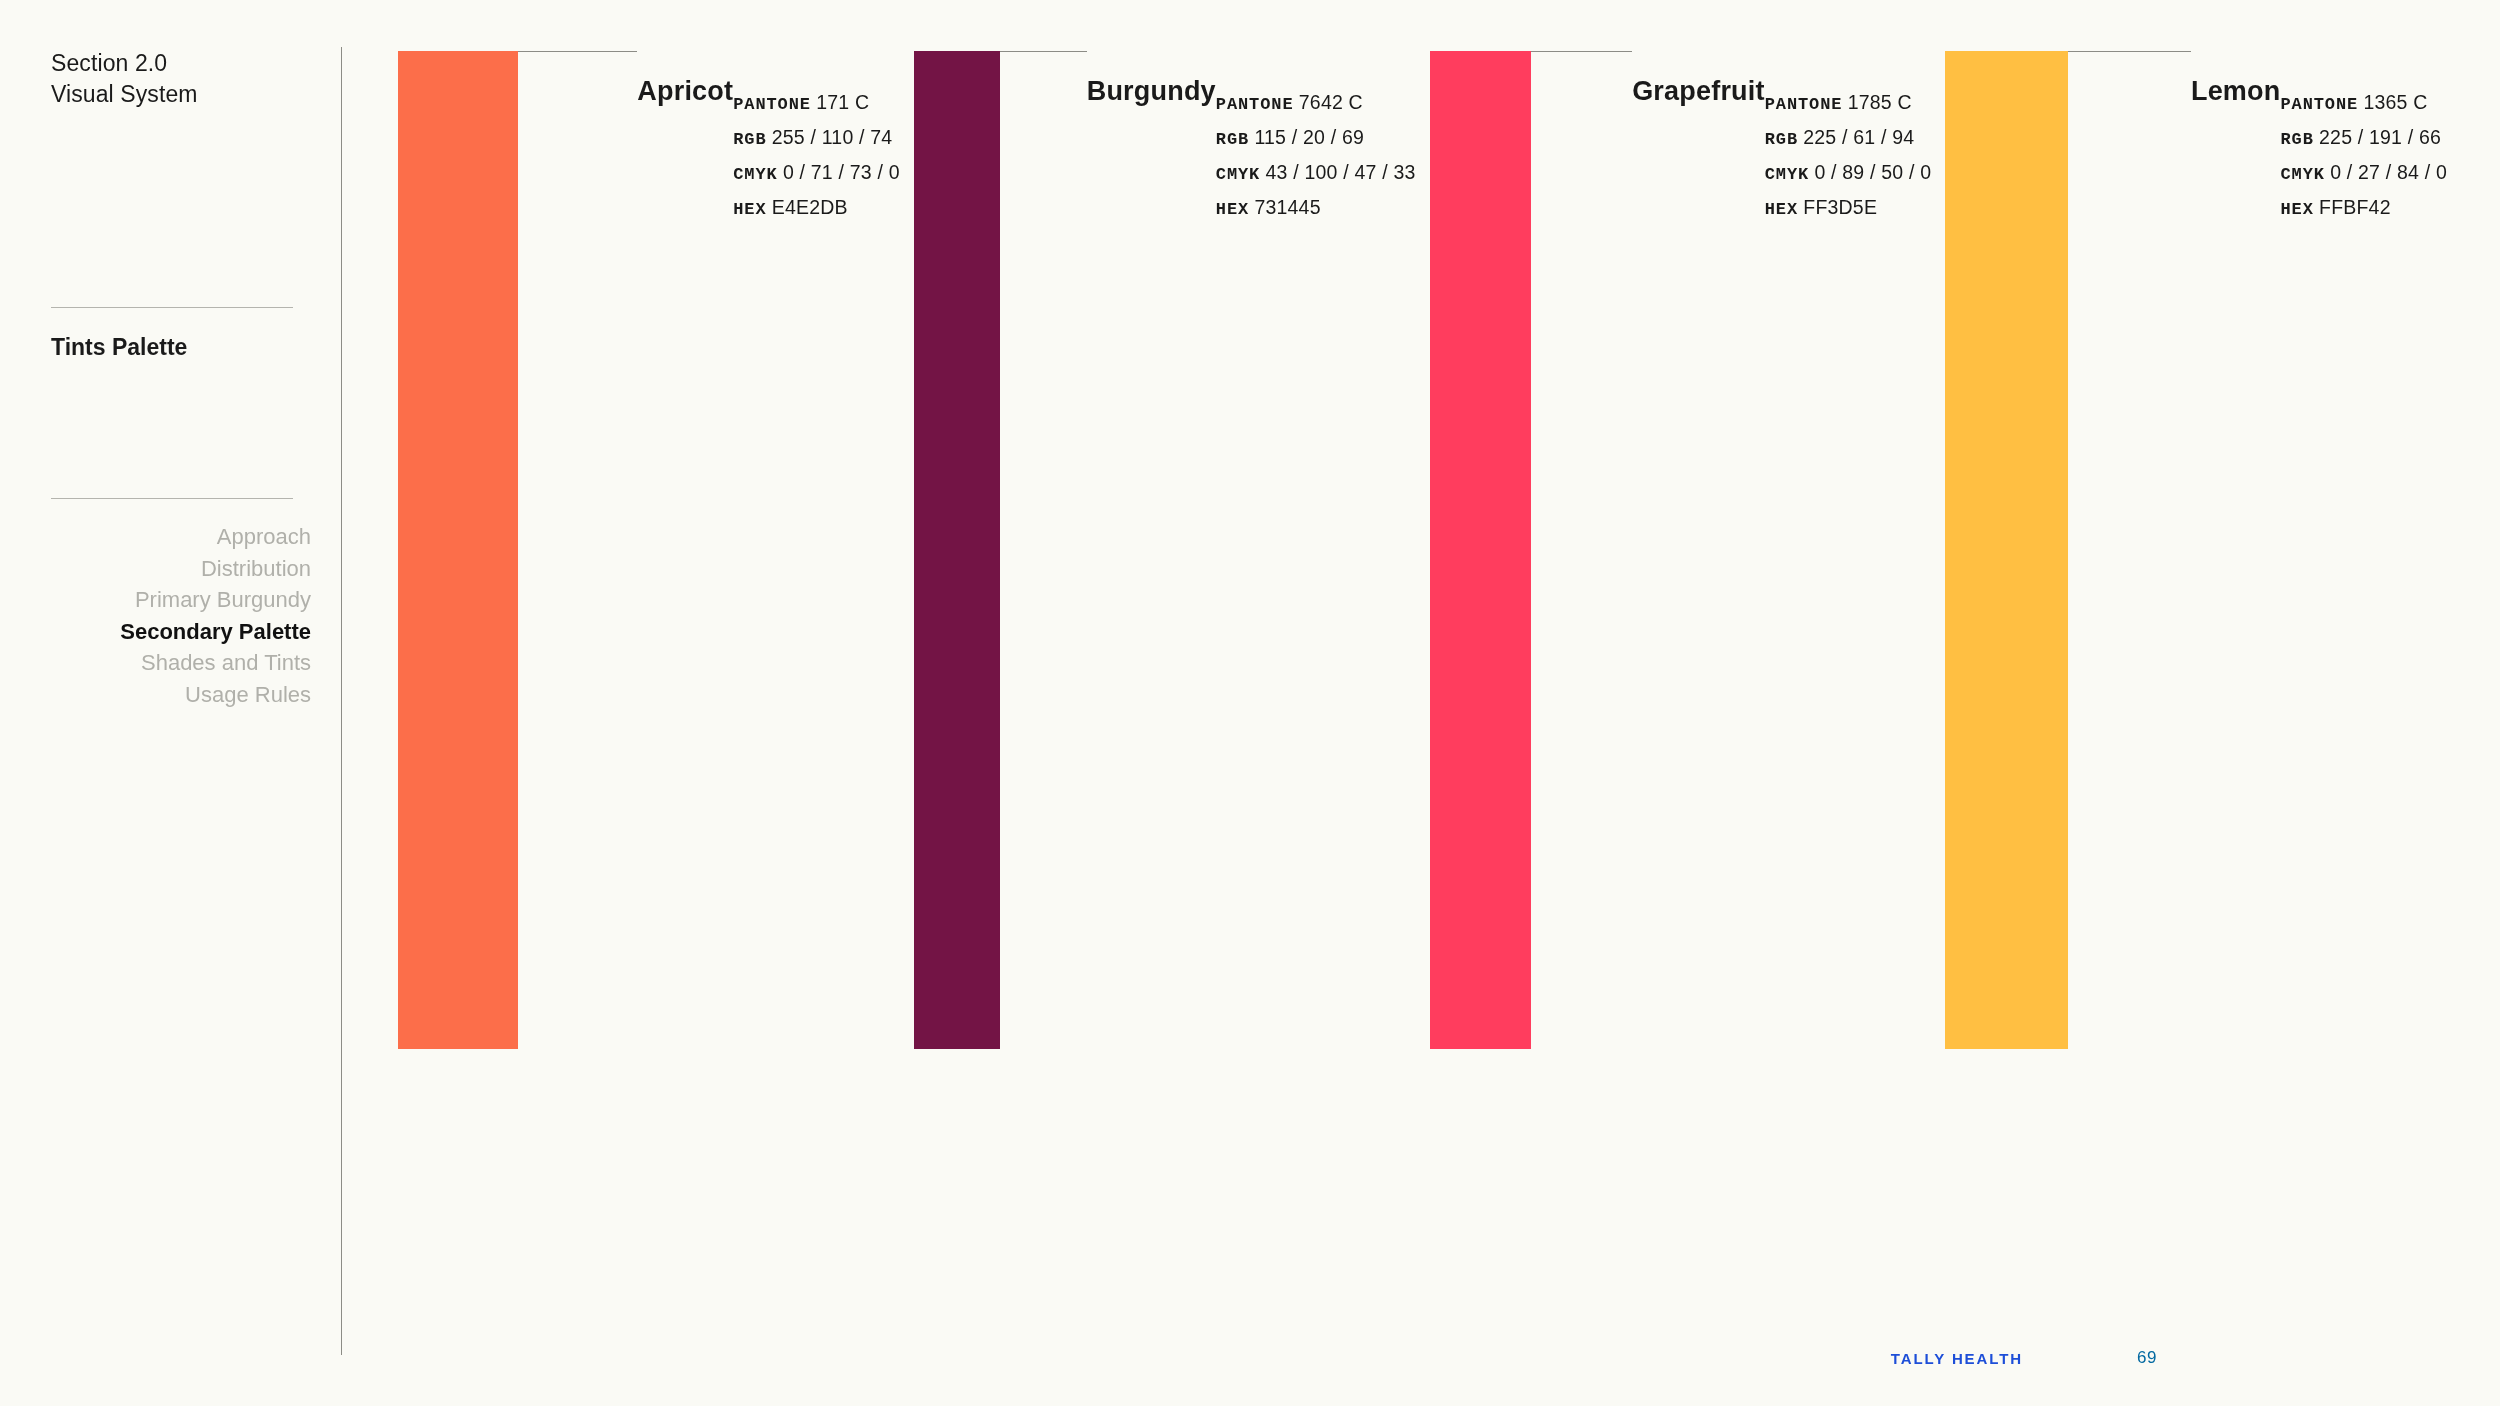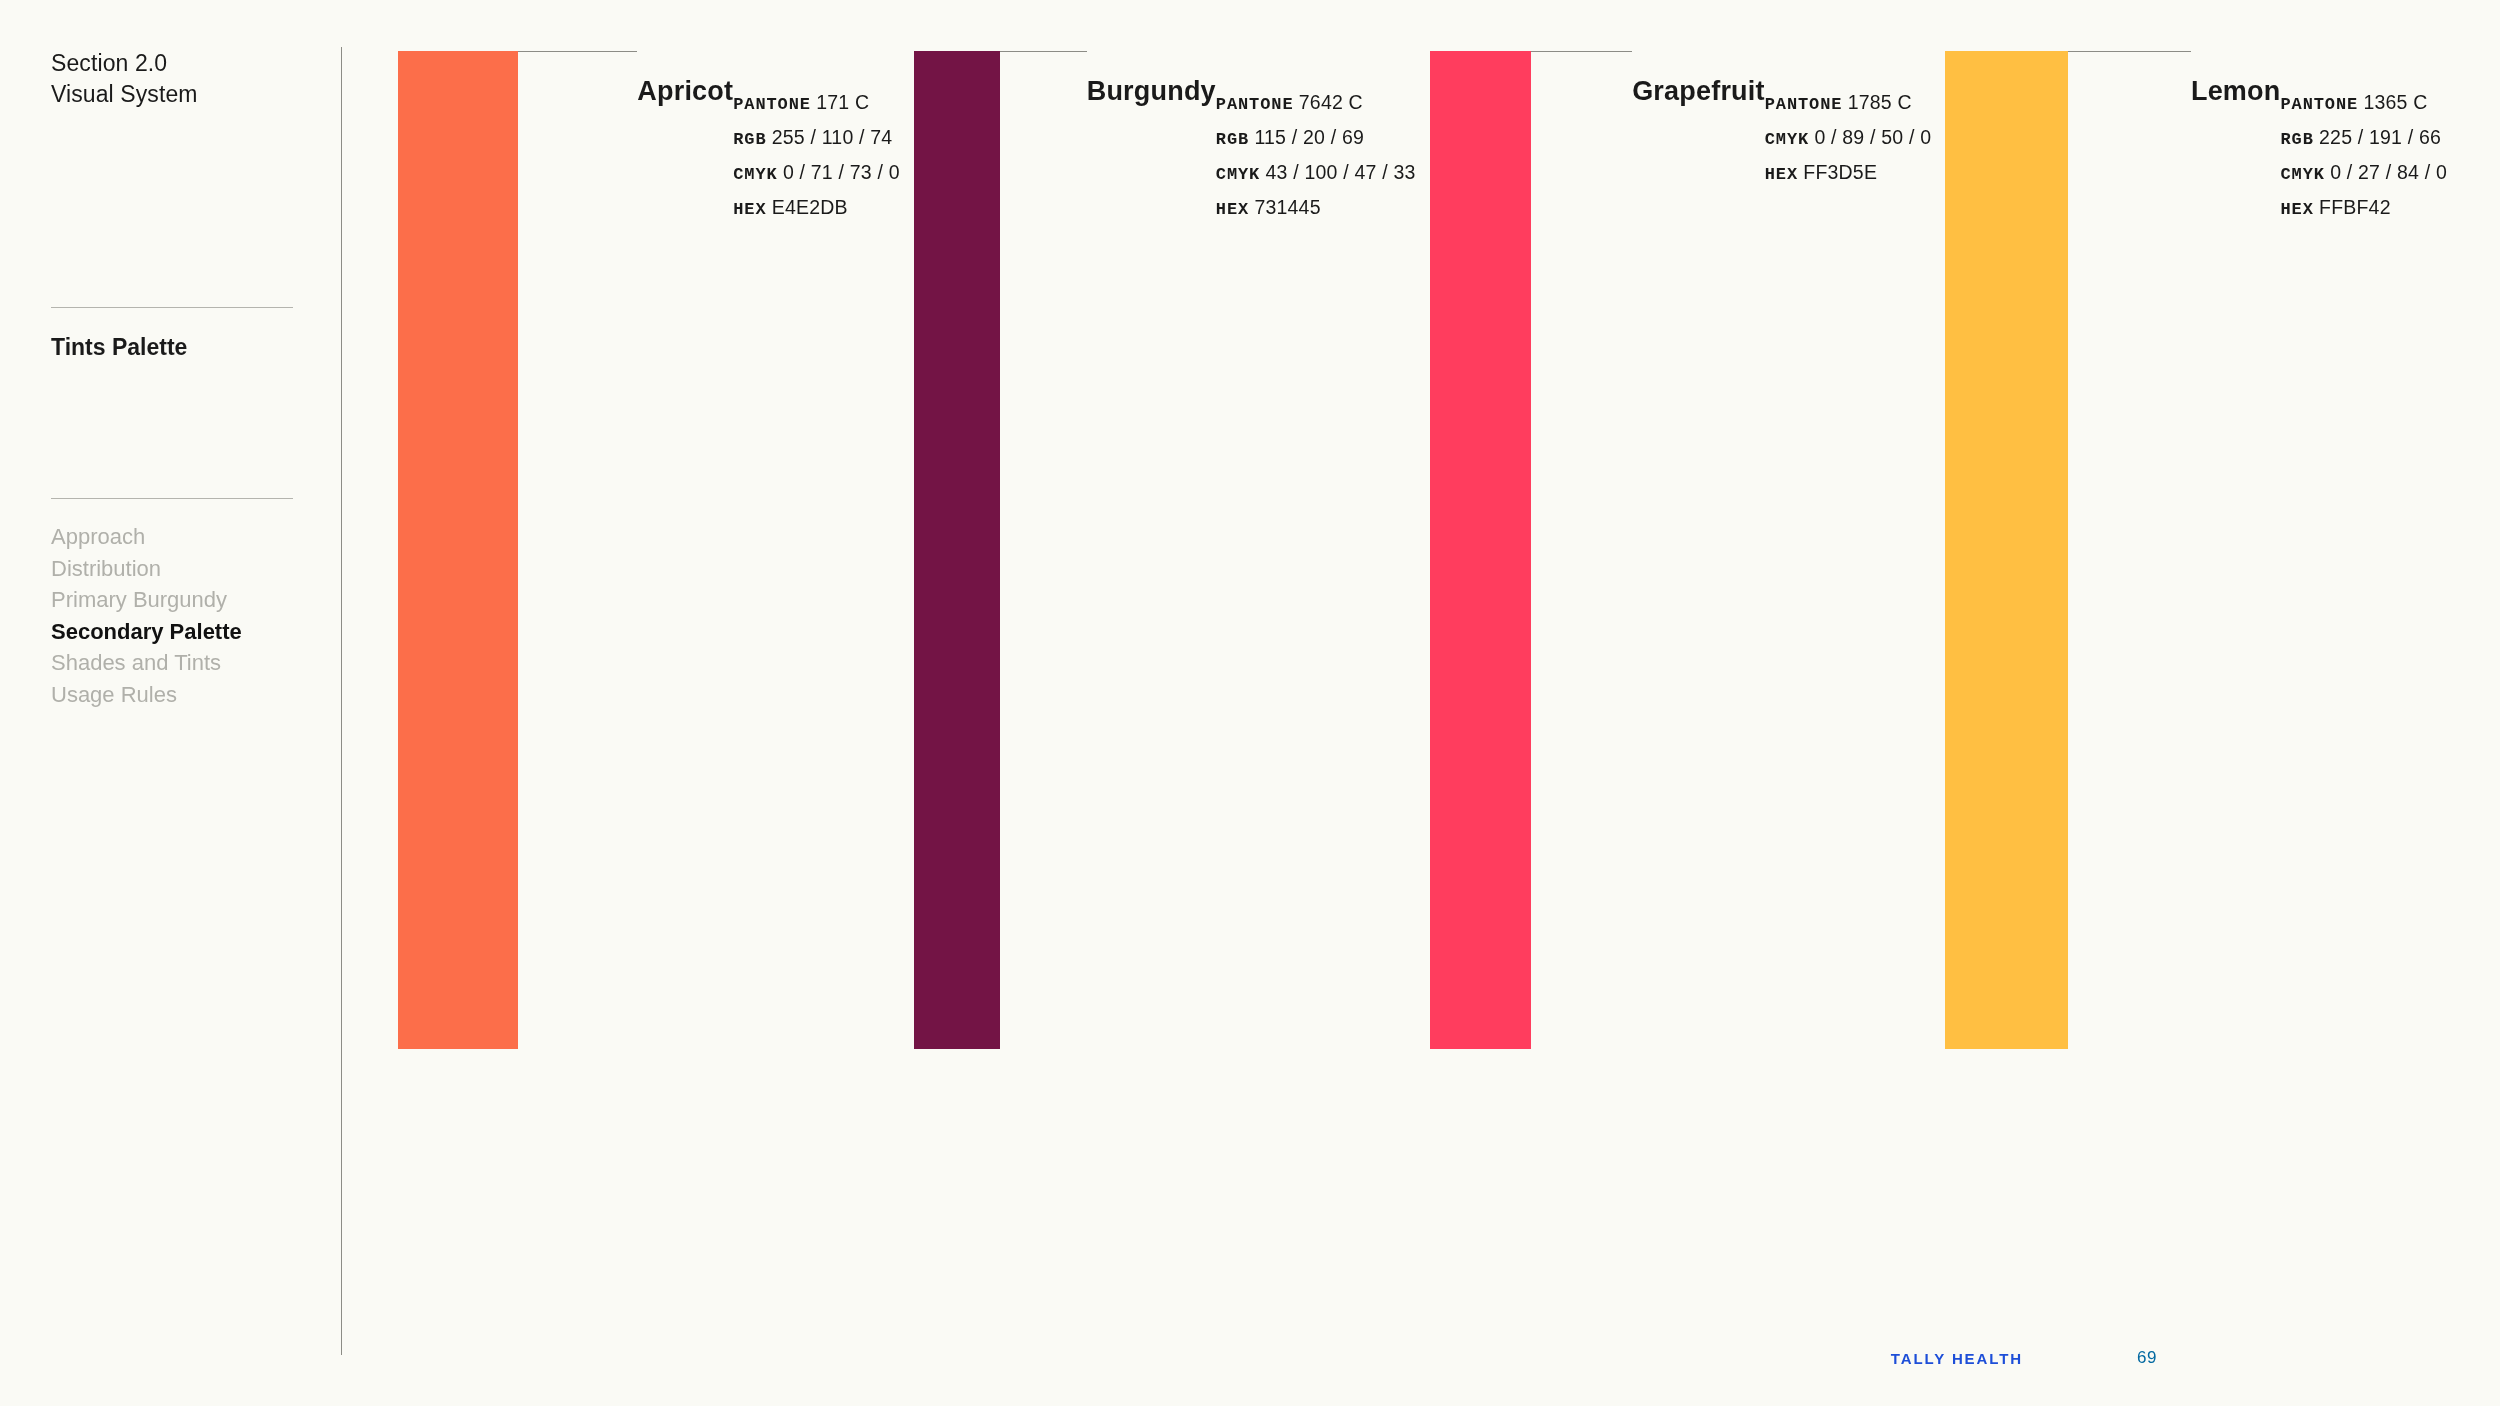--- a/index.html
+++ b/index.html
@@ -85,20 +85,21 @@
     list-style: none;
     width: 260px;
   }
 
   .nav-item {
     font-size: 22px;
     line-height: 31.6px;
     color: #B0B0AA;
     white-space: nowrap;
     cursor: pointer;
+    text-align: right;
   }
   .nav-item.active {
     color: #111111;
     font-weight: 700;
   }
 
   .v-divider {
     position: absolute;
     left: 341px;
     top: 47px;
@@ -251,20 +252,21 @@
       </ul>
     </section>
 
     <section class="swatch-col">
       <div class="swatch-chip" style="background-color: rgb(255, 61, 94);"></div>
       <div class="swatch-spacer"></div>
       <div class="swatch-rule" style="background-color: rgb(140, 140, 134);"></div>
       <h3 class="swatch-name">Grapefruit</h3>
       <ul class="spec-list">
         <li class="spec-row"><span class="spec-key">PANTONE</span> <span class="spec-val">1785 C</span></li>
+        <li class="spec-row"><span class="spec-key">RGB</span> <span class="spec-val">225 / 61 / 94</span></li>
         <li class="spec-row"><span class="spec-key">CMYK</span> <span class="spec-val">0 / 89 / 50 / 0</span></li>
         <li class="spec-row"><span class="spec-key">HEX</span> <span class="spec-val">FF3D5E</span></li>
       </ul>
     </section>
 
     <section class="swatch-col">
       <div class="swatch-chip" style="background-color: rgb(255, 191, 66);"></div>
       <div class="swatch-spacer"></div>
       <div class="swatch-rule" style="background-color: rgb(140, 140, 134);"></div>
       <h3 class="swatch-name">Lemon</h3>

